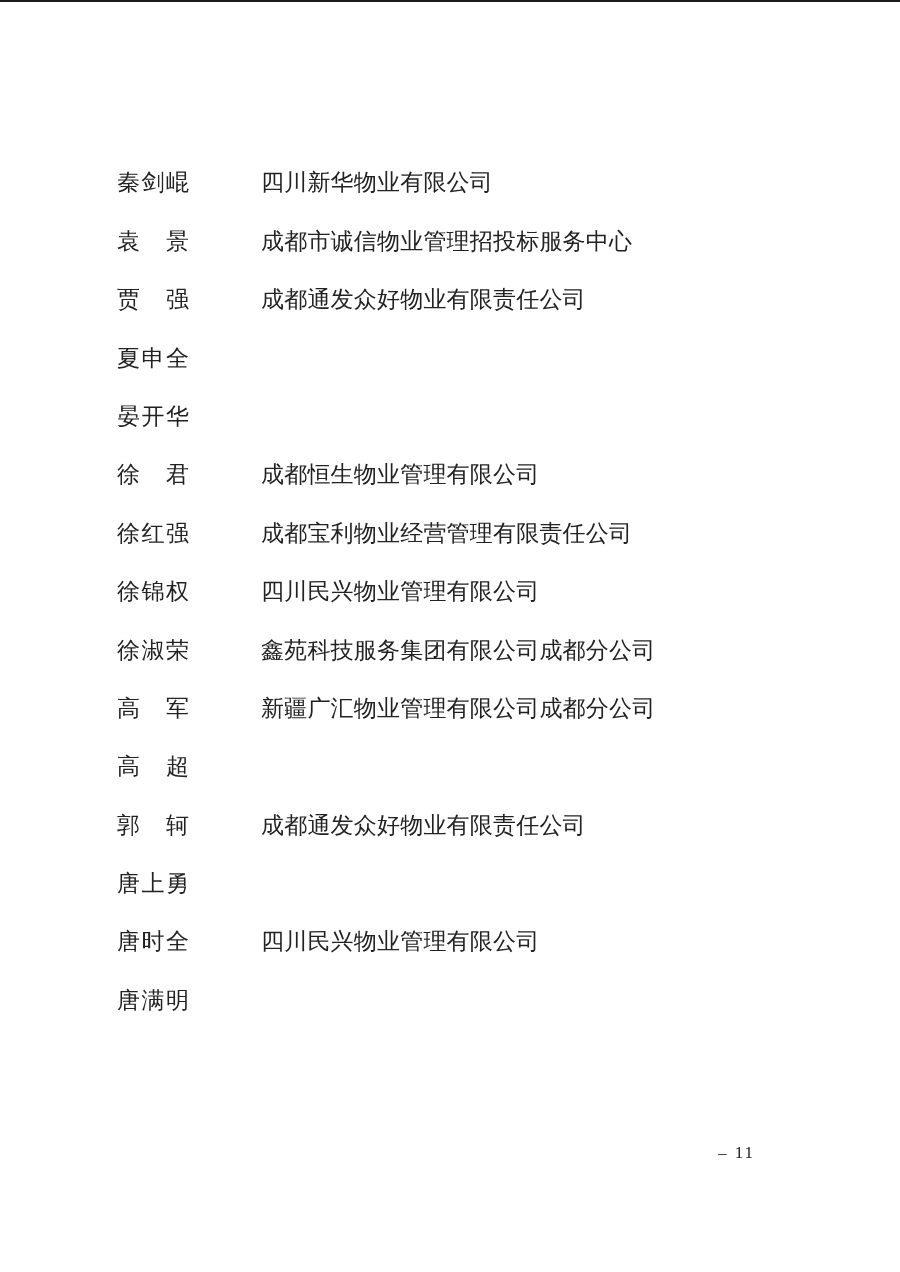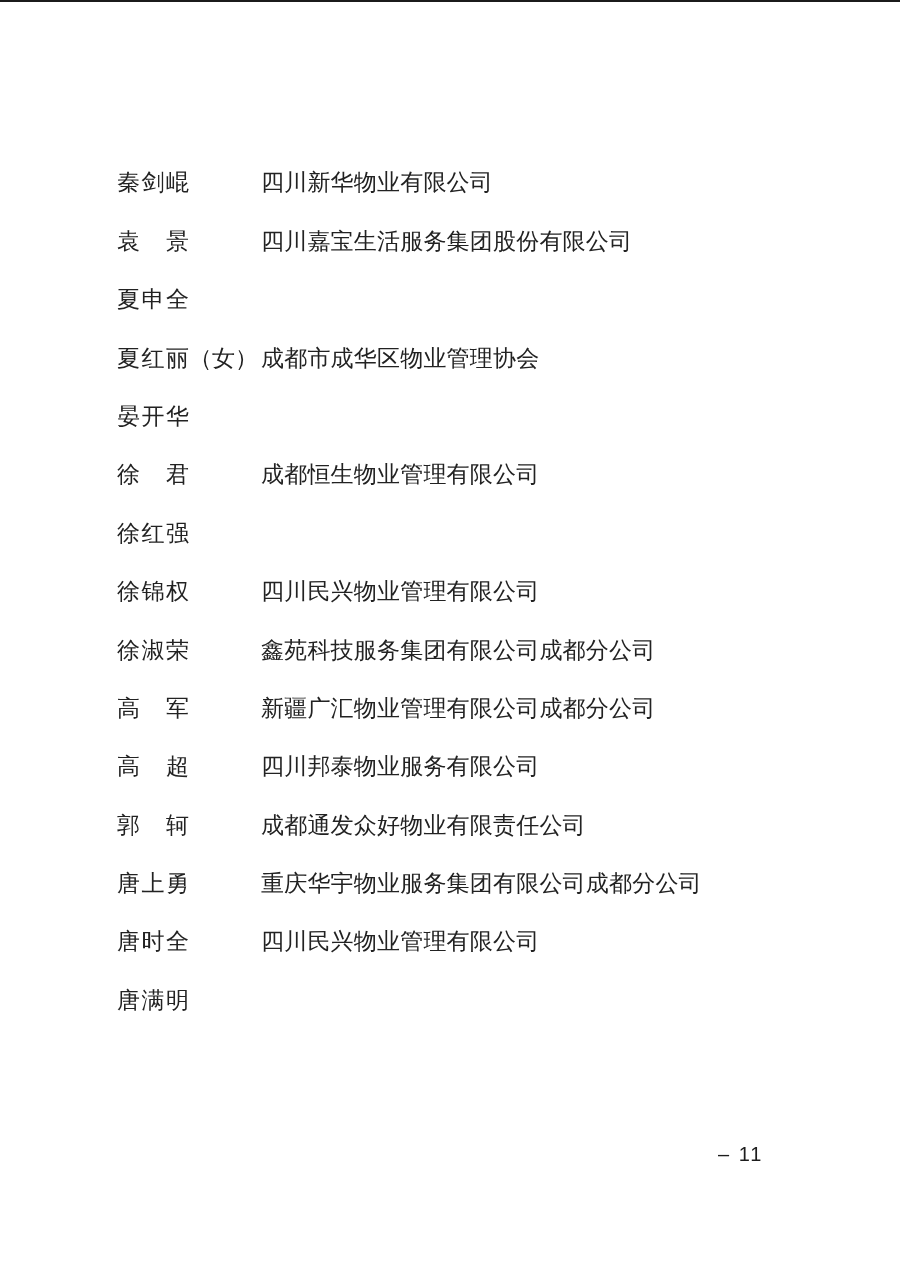--- a/index.html
+++ b/index.html
@@ -48,24 +48,24 @@
     display: inline-block;
   }
   .org {
     display: inline-block;
     letter-spacing: 0.2px;
   }
   .page-number {
     position: absolute;
     left: 718px;
     top: 1143px;
-    font-size: 20px;
+    font-size: 17px;
     letter-spacing: 2px;
     color: #1d1d1d;
-    font-family: Liberation Sans, sans-serif;
+    font-family: Liberation Serif, serif;
   }
 </style>
 </head>
 <body>
 
 <div class="page">
   <div class="scan-edge"></div>
 
   <div class="roster" id="roster">
   <div class="row">
@@ -74,38 +74,38 @@
           <span class="suffix"></span>
     </span>
     <span class="org">四川新华物业有限公司</span>
   </div>
 
   <div class="row">
     <span class="name-cell">
       <span class="name">袁 景</span>
           <span class="suffix"></span>
     </span>
-    <span class="org">四川嘉宝生活服务集团股份有限公司</span>
+    <span class="org">成都市诚信物业管理招投标服务中心</span>
   </div>
 
+  <div class="row">
+    <span class="name-cell">
+      <span class="name">贾 强</span>
+          <span class="suffix"></span>
+    </span>
+    <span class="org">成都通发众好物业有限责任公司</span>
+  </div>
 
   <div class="row">
     <span class="name-cell">
       <span class="name">夏申全</span>
           <span class="suffix"></span>
     </span>
   </div>
 
-  <div class="row">
-    <span class="name-cell">
-      <span class="name">夏红丽</span>
-          <span class="suffix">（女）</span>
-    </span>
-    <span class="org">成都市成华区物业管理协会</span>
-  </div>
 
   <div class="row">
     <span class="name-cell">
       <span class="name">晏开华</span>
           <span class="suffix"></span>
     </span>
   </div>
 
   <div class="row">
     <span class="name-cell">
@@ -113,20 +113,21 @@
           <span class="suffix"></span>
     </span>
     <span class="org">成都恒生物业管理有限公司</span>
   </div>
 
   <div class="row">
     <span class="name-cell">
       <span class="name">徐红强</span>
           <span class="suffix"></span>
     </span>
+    <span class="org">成都宝利物业经营管理有限责任公司</span>
   </div>
 
   <div class="row">
     <span class="name-cell">
       <span class="name">徐锦权</span>
           <span class="suffix"></span>
     </span>
     <span class="org">四川民兴物业管理有限公司</span>
   </div>
 
@@ -144,37 +145,35 @@
           <span class="suffix"></span>
     </span>
     <span class="org">新疆广汇物业管理有限公司成都分公司</span>
   </div>
 
   <div class="row">
     <span class="name-cell">
       <span class="name">高 超</span>
           <span class="suffix"></span>
     </span>
-    <span class="org">四川邦泰物业服务有限公司</span>
   </div>
 
   <div class="row">
     <span class="name-cell">
       <span class="name">郭 轲</span>
           <span class="suffix"></span>
     </span>
     <span class="org">成都通发众好物业有限责任公司</span>
   </div>
 
   <div class="row">
     <span class="name-cell">
       <span class="name">唐上勇</span>
           <span class="suffix"></span>
     </span>
-    <span class="org">重庆华宇物业服务集团有限公司成都分公司</span>
   </div>
 
   <div class="row">
     <span class="name-cell">
       <span class="name">唐时全</span>
           <span class="suffix"></span>
     </span>
     <span class="org">四川民兴物业管理有限公司</span>
   </div>
 

